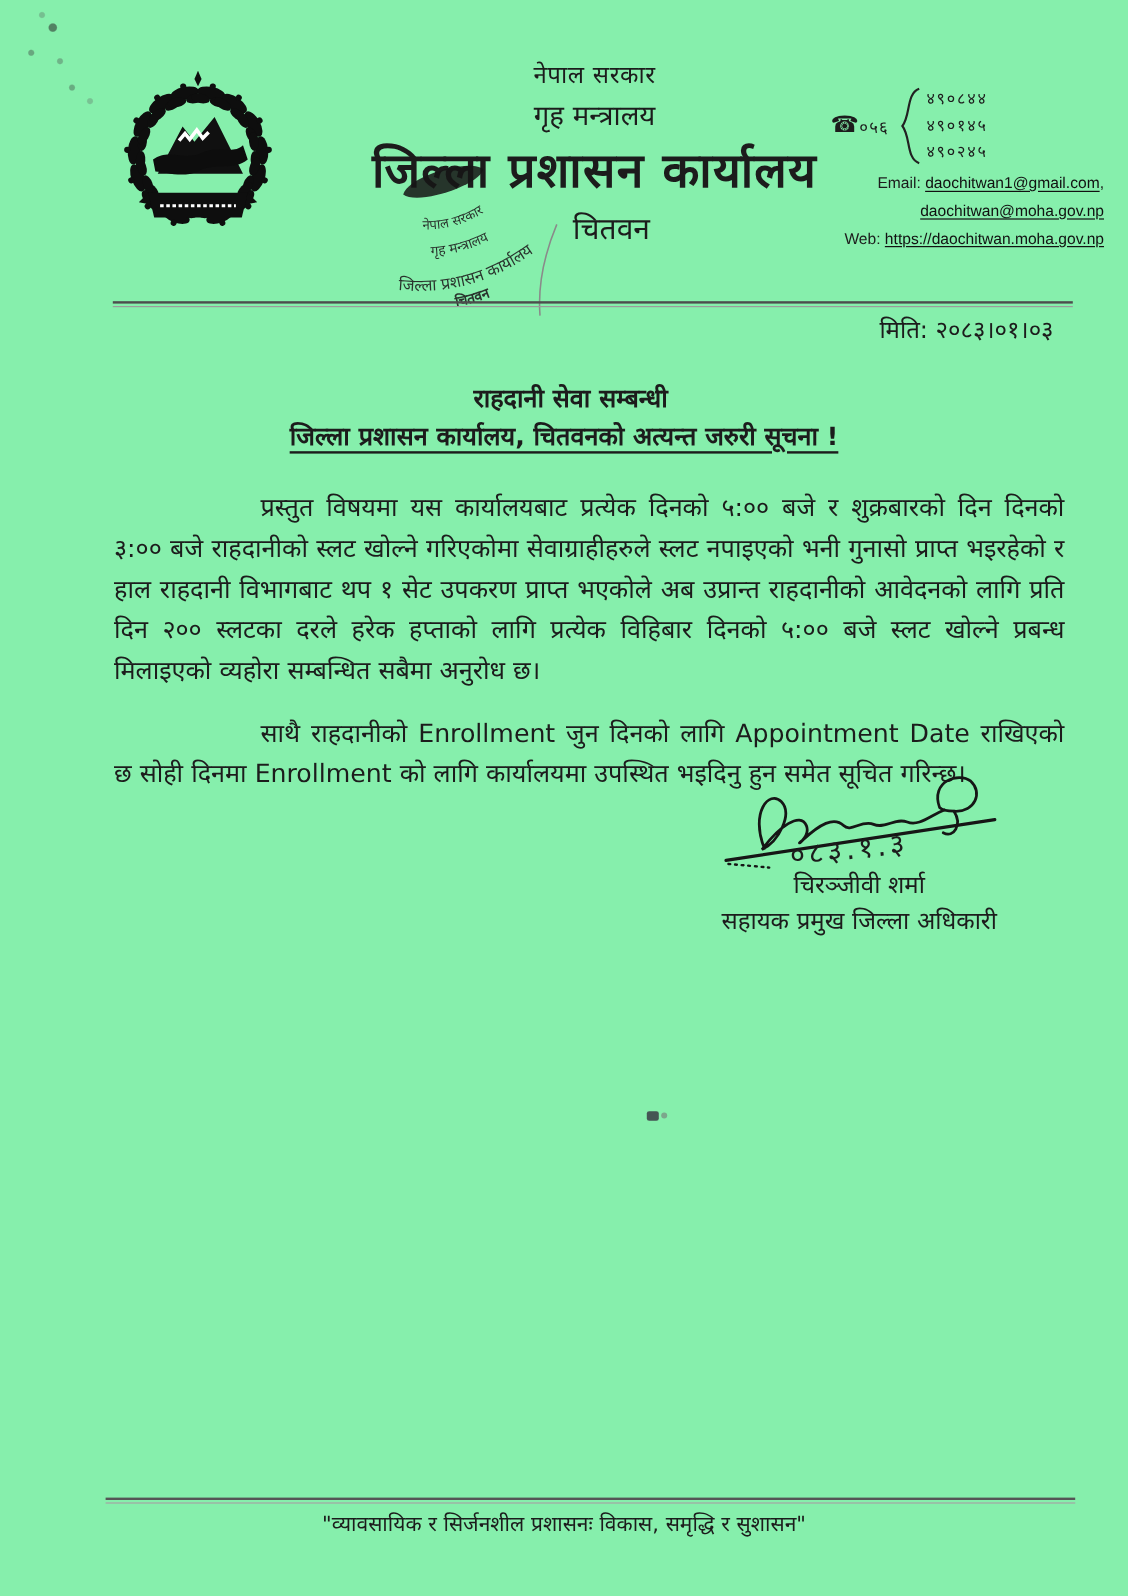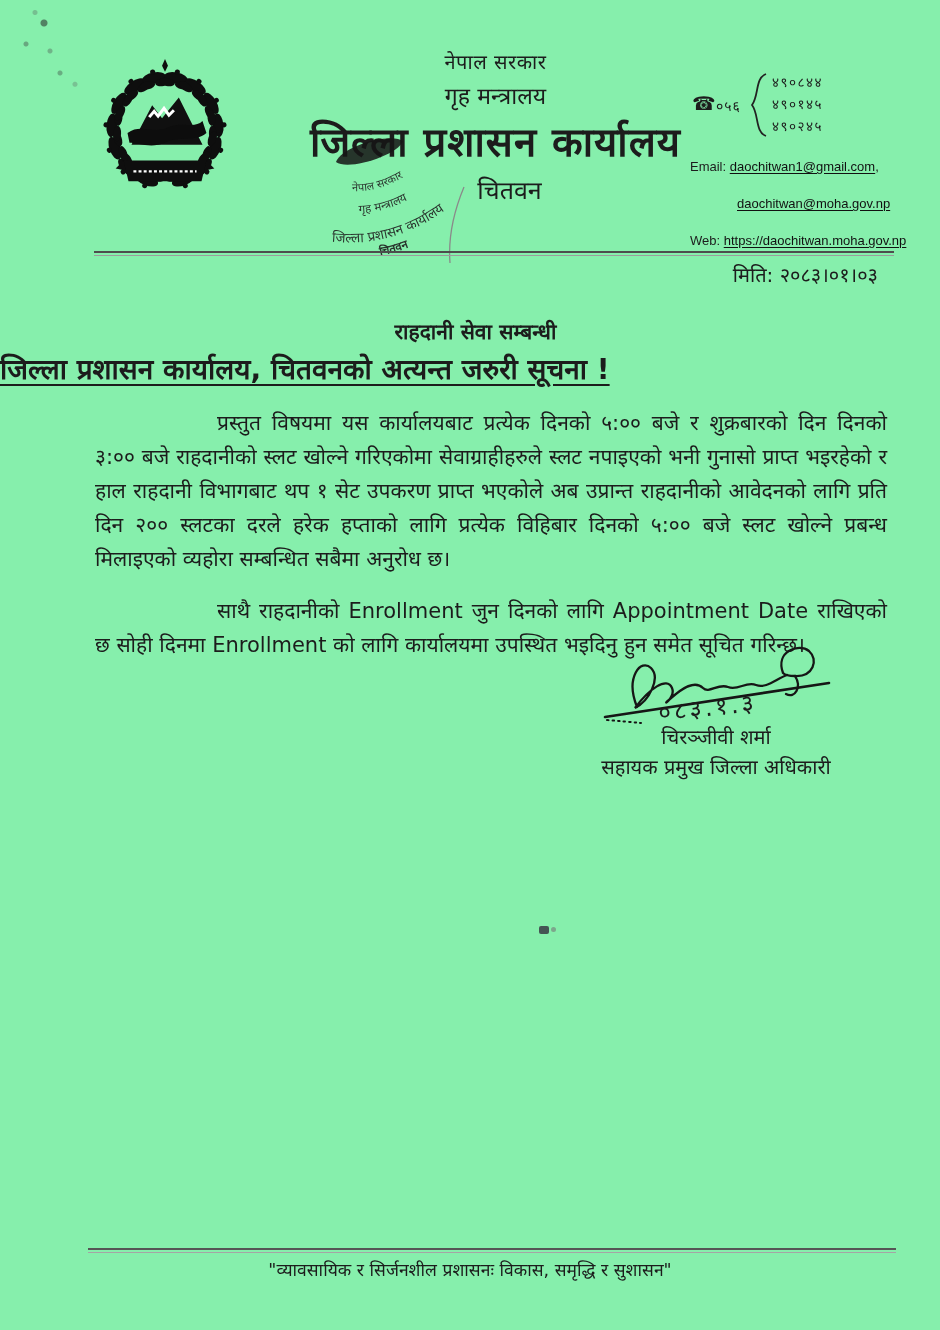--- a/index.html
+++ b/index.html
@@ -14,36 +14,36 @@
   .gov-line{font-size:20px;letter-spacing:.5px;}
   .ministry-line{font-size:23px;margin-top:4px;}
   .office-line{font-size:40px;font-weight:800;margin-top:2px;letter-spacing:1px;white-space:nowrap;}
   .district-line{font-size:25px;margin-top:4px;margin-left:28px;}
   .contact{position:absolute;left:690px;top:70px;width:230px;font-family:"Liberation Sans",sans-serif;}
   .phone-row{position:relative;height:70px;}
   .tel-icon{position:absolute;left:2px;top:22px;font-size:19px;}
   .area-code{position:absolute;left:26px;top:26px;font-size:14px;letter-spacing:1px;}
   .brace-svg{position:absolute;left:56px;top:2px;}
   .phone-nums{position:absolute;left:82px;top:2px;font-size:13.5px;line-height:22px;letter-spacing:1.5px;}
-  .contact-line{font-size:13px;line-height:21px;margin-top:16px;white-space:nowrap;}
+  .contact-line{font-size:13px;line-height:21px;margin-top:2px;white-space:nowrap;text-align:right;}
   .contact-line .lbl{color:#1c1c1c;}
   .contact-line a{color:#111;text-decoration:underline;text-underline-offset:2px;}
   .email2{padding-left:47px;}
   
   .stamp{position:absolute;left:288px;top:136px;width:190px;height:140px;transform:rotate(-14deg);opacity:.9;}
   .stamp text{font-family:"DejaVu Sans",sans-serif;fill:#1f1f1f;}
   .stray-slash{position:absolute;left:438px;top:183px;width:34px;height:84px;}
   
   .refs{position:absolute;left:95px;top:194px;font-size:20px;line-height:33px;}
   .main-rule{position:absolute;left:94px;right:46px;top:251px;height:2px;
     border-top:2px solid #4d4d4d;border-bottom:1px solid #9c9c9c;}
   .date-line{position:absolute;right:62px;top:261px;font-size:20px;}
   
   .subject1{position:absolute;left:0;right:0;top:317px;text-align:center;font-size:21px;font-weight:700;padding-left:11px;}
-  .subject2{position:absolute;left:0;right:0;top:349px;text-align:left;font-size:28px;font-weight:700;
+  .subject2{position:absolute;left:0;right:0;top:349px;text-align:center;font-size:21px;font-weight:700;
     text-decoration:underline;text-underline-offset:5px;text-decoration-thickness:1.5px;}
   
   .body-para{position:absolute;left:95px;width:792px;font-size:21px;line-height:34px;
     text-align:justify;margin:0;}
   .p1{top:406px;text-indent:122px;}
   .p2{top:594px;text-indent:122px;}
   
   .sig-svg{position:absolute;left:597px;top:643px;width:240px;height:95px;}
   .sig-date{position:absolute;left:658px;top:690px;font-size:24px;letter-spacing:3px;
     transform:rotate(-6deg);white-space:nowrap;}

